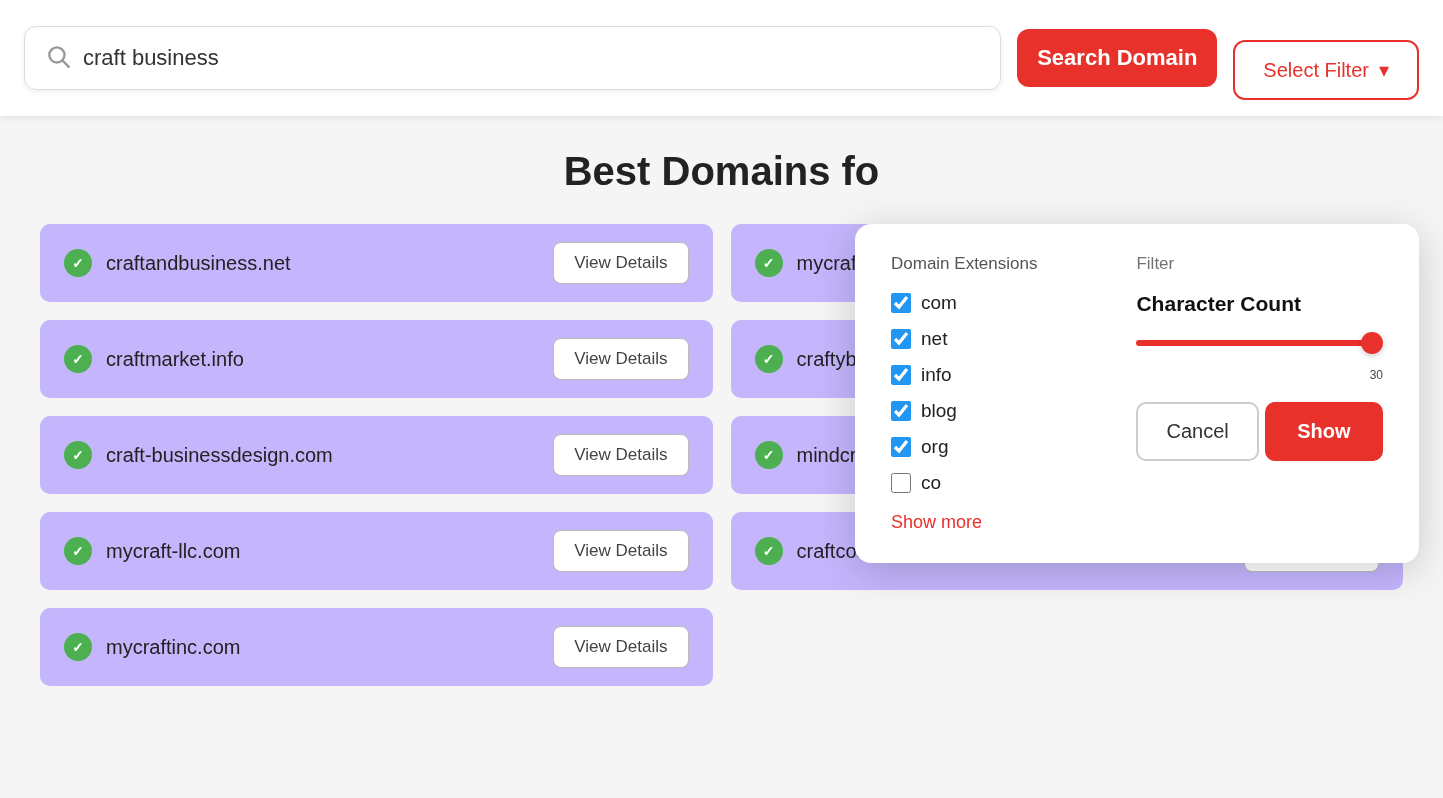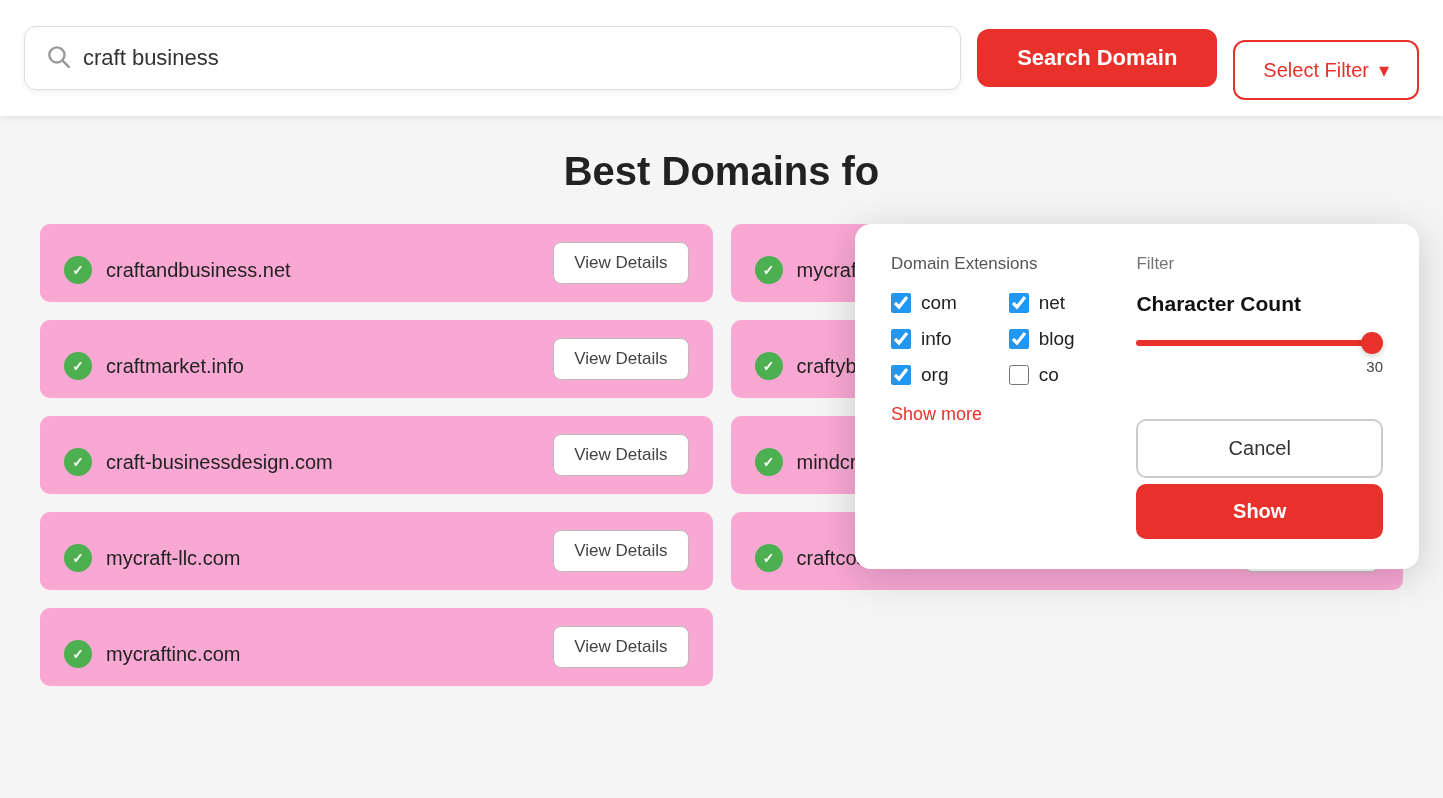--- a/index.html
+++ b/index.html
@@ -48,21 +48,21 @@
       color: #333;
       width: 100%;
       background: transparent;
     }
 
     .search-domain-btn {
       background: #e8312a;
       color: white;
       border: none;
       border-radius: 12px;
-      padding: 16px 40px;
+      padding: 16px 20px;
       font-size: 22px;
       font-weight: 600;
       cursor: pointer;
       white-space: nowrap;
     }
 
     .select-filter-btn {
       background: white;
       color: #e8312a;
       border: 2px solid #e8312a;
@@ -93,25 +93,25 @@
     }
 
     
     .domain-grid {
       display: grid;
       grid-template-columns: 1fr 1fr;
       gap: 18px;
     }
 
     .domain-item {
-      background: #f9a8d4;
+      background: #c4b5fd;
       border-radius: 10px;
       padding: 18px 24px;
       display: flex;
-      align-items: flex-end;
+      align-items: center;
       justify-content: space-between;
     }
 
     .domain-left {
       display: flex;
       align-items: center;
       gap: 14px;
     }
 
     .check-icon {
@@ -174,21 +174,21 @@
 
     .section-title {
       font-size: 17px;
       color: #555;
       font-weight: 500;
       margin-bottom: 18px;
     }
 
     .ext-grid {
       display: grid;
-      grid-template-columns: 1fr 1fr;
+      grid-template-columns: 1fr;
       gap: 14px 30px;
     }
 
     .ext-item {
       display: flex;
       align-items: center;
       gap: 10px;
       font-size: 19px;
       color: #222;
     }
@@ -256,35 +256,34 @@
       width: 22px;
       height: 22px;
       border-radius: 50%;
       background: #e8312a;
       cursor: pointer;
       box-shadow: 0 2px 6px rgba(0,0,0,0.2);
     }
 
     .slider-value {
       text-align: right;
-      font-size: 15px;
+      font-size: 12px;
       color: #444;
-      margin-top: 8px;
+      margin-top: 18px;
     }
 
     .keywords-section {
       margin-top: 24px;
     }
 
     
     .filter-buttons {
       display: flex;
       gap: 6px;
-      margin-top: 44px;
-      flex-direction: column;
+      margin-top: 20px;
     }
 
     .cancel-btn {
       flex: 1;
       background: white;
       border: 2px solid #ccc;
       border-radius: 10px;
       padding: 16px;
       font-size: 20px;
       color: #333;

